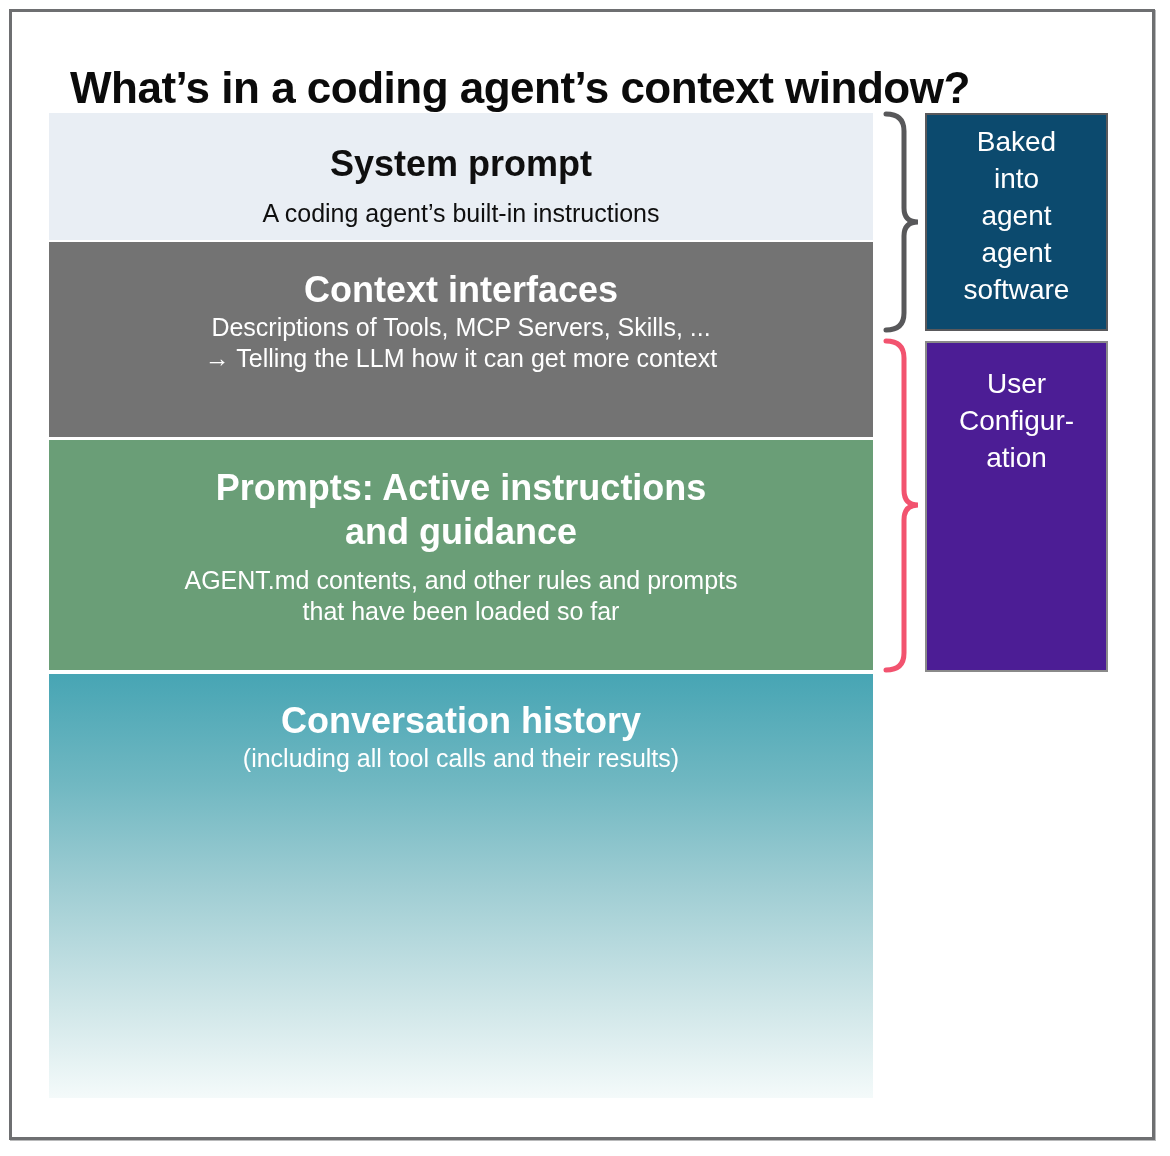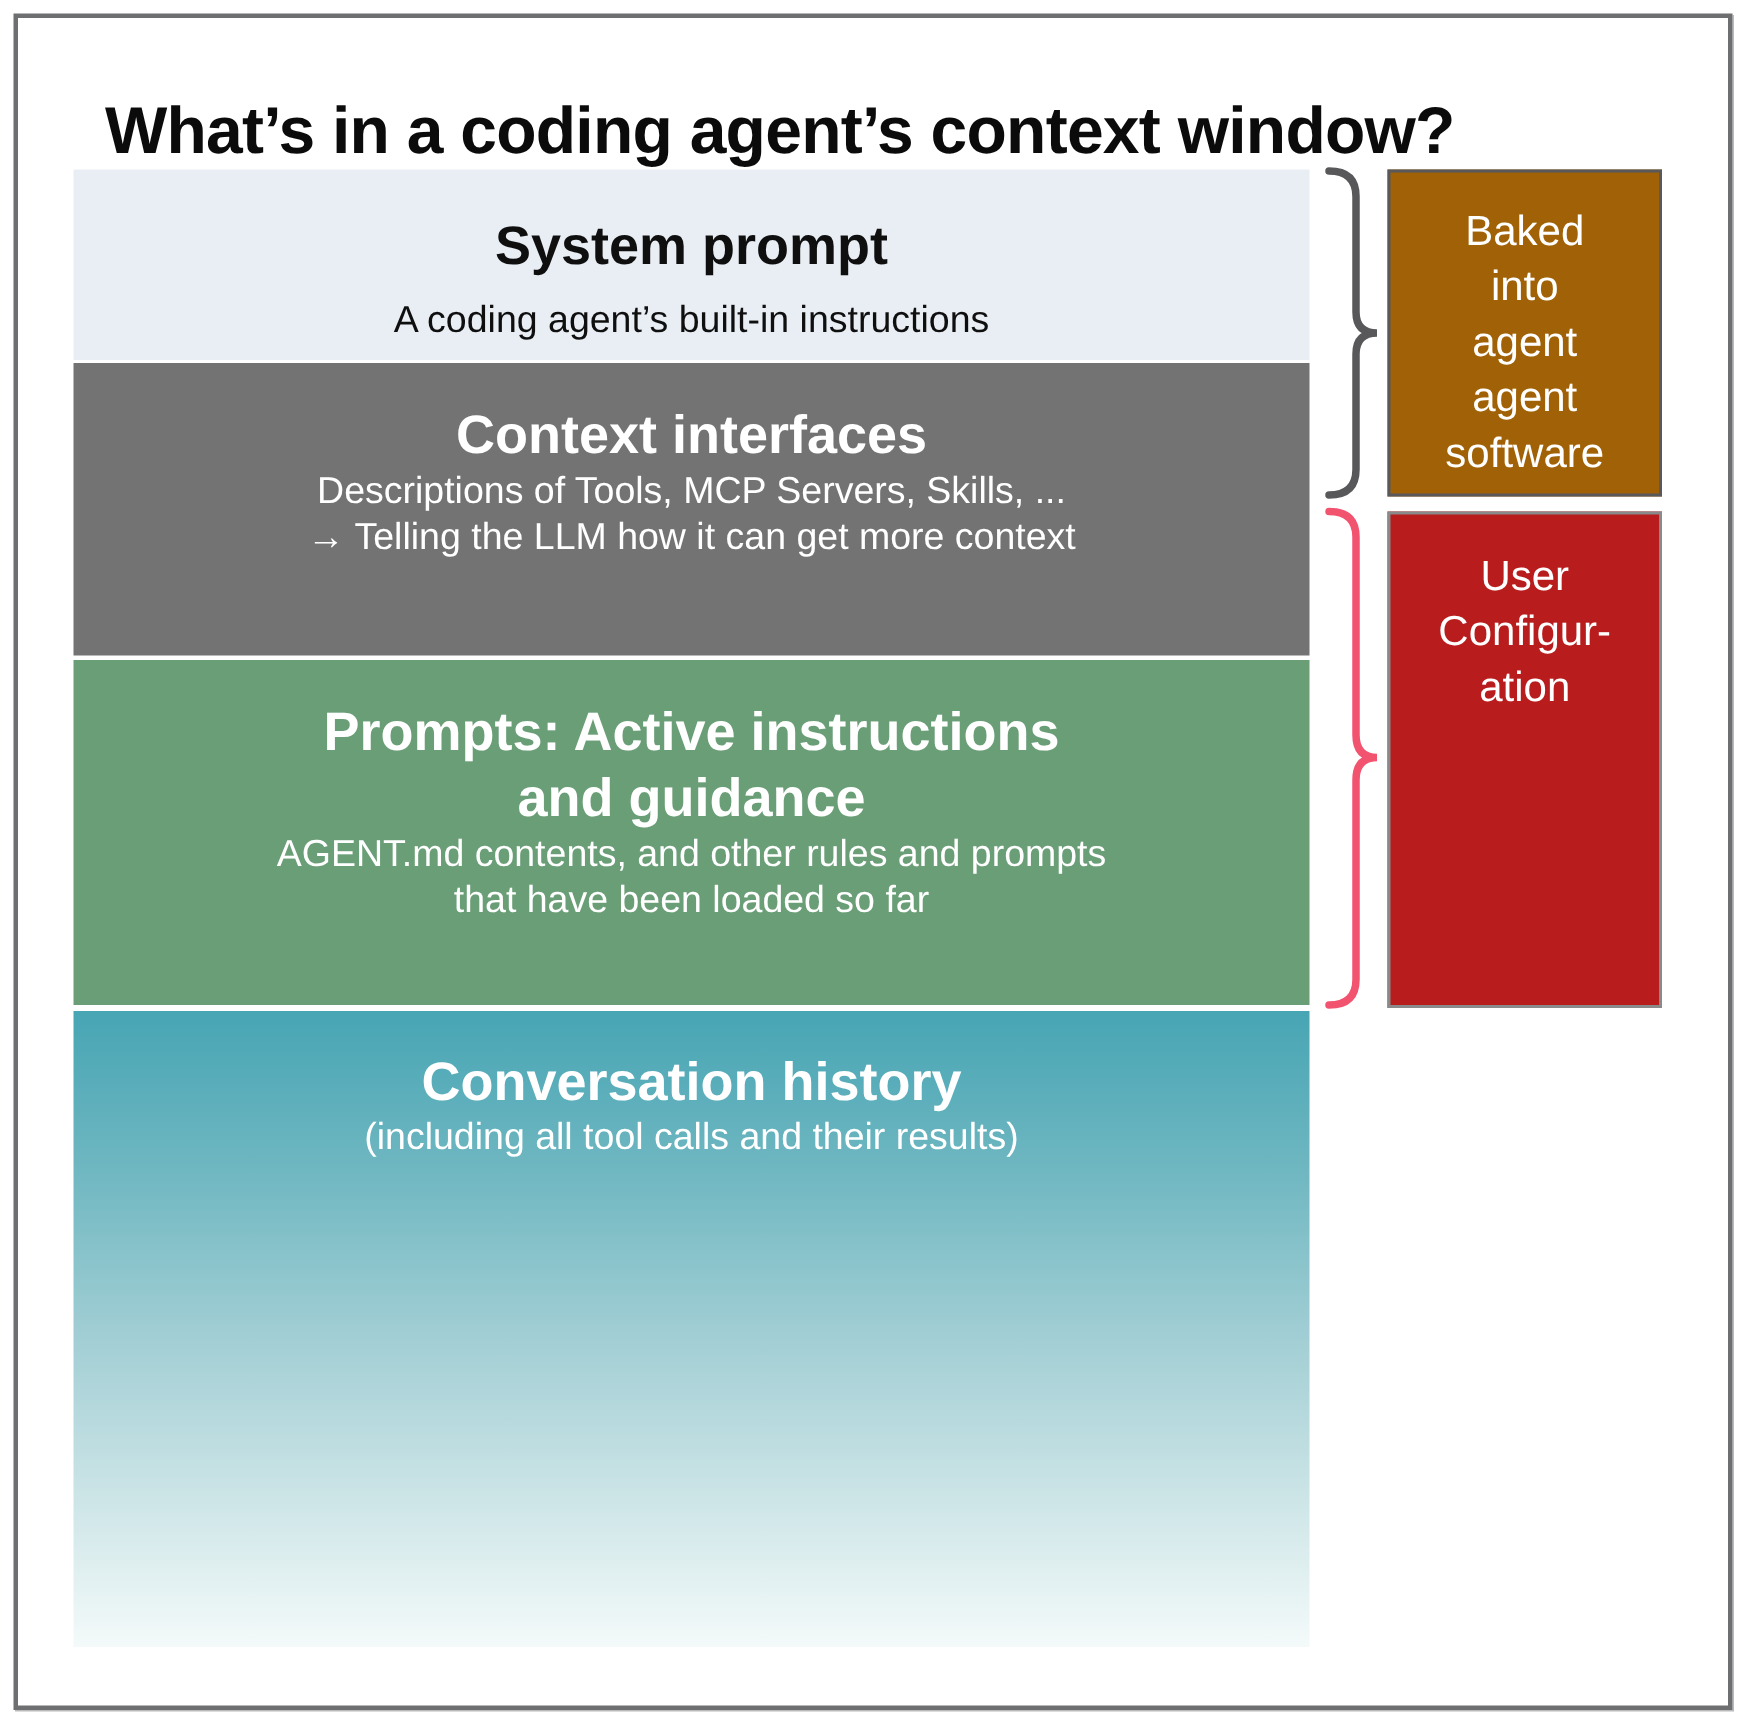--- a/index.html
+++ b/index.html
@@ -58,21 +58,21 @@
     background: #737373;
     color: #ffffff;
     padding-top: 26px;
   }
   .block-prompts {
     top: 440px; height: 230px;
     background: #6a9e77;
     color: #ffffff;
     padding-top: 26px;
   }
-  .block-prompts .body-first { margin-top: 0; }
+  .block-prompts .body-first { margin-top: 11px; }
   .block-conversation {
     top: 674px; height: 424px;
     background: linear-gradient(180deg, #47a5b4 0%, #6fb7c1 25%, #9fcdd3 50%, #cfe6e8 78%, #f4fafa 100%);
     color: #ffffff;
     padding-top: 25px;
   }
   .brace-svg {
     position: absolute;
     left: 875px; top: 100px;
     width: 55px; height: 585px;
@@ -82,27 +82,27 @@
     left: 925px;
     width: 183px;
     box-sizing: border-box;
     text-align: center;
     color: #ffffff;
     font-size: 28px;
     line-height: 37px;
   }
   .box-baked {
     top: 113px; height: 218px;
-    background: #a16207;
+    background: #0c4a6e;
     border: 2px solid #59595c;
-    padding-top: 20px;
+    padding-top: 8px;
   }
   .box-user {
     top: 341px; height: 331px;
-    background: #b91c1c;
+    background: #4c1d95;
     border: 2px solid #8a8a8a;
     padding-top: 22px;
   }
 </style>
 </head>
 <body>
 
 <div class="canvas">
 
   <div class="frame"></div>

